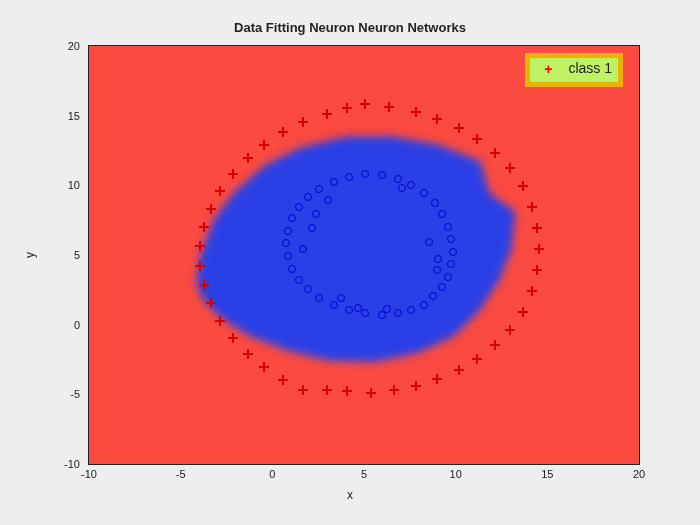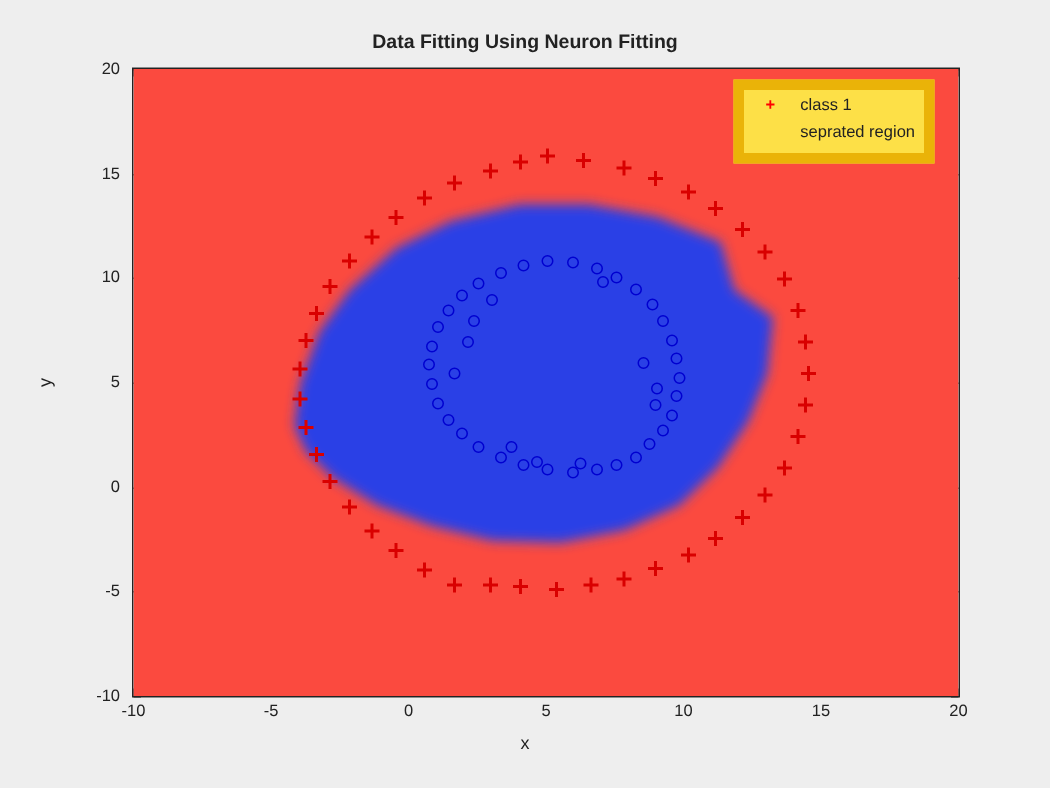--- a/index.html
+++ b/index.html
@@ -96,24 +96,24 @@
     left: 30px;
     top: 255px;
     transform: translate(-50%, -50%) rotate(-90deg);
     font-size: 12px;
   }
   
   #legend {
     position: absolute;
     right: 16px;
     top: 7px;
-    background: #fde047;
-    border: 7px solid #eab308;
+    background: #bef264;
+    border: 5px solid #eab308;
     padding: 2px 6px 4px 6px;
-    font-size: 11px;
+    font-size: 14px;
     z-index: 50;
     line-height: 16px;
   }
   .legend-row { white-space: nowrap; height: 18px; }
   .legend-sym {
     display: inline-block;
     width: 24px;
     text-align: center;
     margin-right: 8px;
     vertical-align: middle;
@@ -159,41 +159,38 @@
     z-index: 10;
     box-sizing: border-box;
     pointer-events: none;
   }
 </style>
 </head>
 <body>
 
 <div id="figure">
 
-  <div id="title">Data Fitting Using Neuron Fitting</div>
+  <div id="title">Data Fitting Neuron Neuron Networks</div>
 
   <div id="ylabel">y</div>
 
   <div id="axes">
     <div id="red-region"></div>
     <svg id="blue-blob" width="550" height="418" viewBox="0 0 550 418" style="left:0;top:0;">
       <defs>
         <filter id="soft">
             <feGaussianBlur stdDeviation="4"></feGaussianBlur>
           </filter>
       </defs>
       <path id="blob-path" fill="#2a3fe6" filter="url(#soft)" d="M 107.3 237.9 L 111.0 210.0 L 123.8 175.2 L 144.0 147.3 L 175.2 119.4 L 211.8 101.3 L 257.7 90.2 L 303.5 90.2 L 349.3 98.5 L 391.5 115.3 L 400.7 147.3 L 426.3 165.4 L 422.7 203.0 L 409.8 235.1 L 389.7 265.7 L 364.0 290.8 L 327.3 307.5 L 285.2 315.9 L 239.3 314.5 L 199.0 304.7 L 162.3 290.8 L 133.0 272.7 L 114.7 254.6 Z"></path>
     </svg>
 
     <div id="legend">
       <div class="legend-row">
         <span class="legend-sym" style="color:#f00;font-weight:bold;">+</span><span>class 1</span>
-      </div>
-      <div class="legend-row">
-        <span class="legend-sym">&nbsp;</span><span>seprated region</span>
       </div>
     </div>
   <div class="cross" style="left: 276px; top: 58.1267px;"></div>
       <div class="cross" style="left: 299.833px; top: 60.9133px;"></div>
       <div class="cross" style="left: 257.667px; top: 62.3067px;"></div>
       <div class="cross" style="left: 237.5px; top: 67.88px;"></div>
       <div class="cross" style="left: 327.333px; top: 66.4867px;"></div>
       <div class="cross" style="left: 213.667px; top: 76.24px;"></div>
       <div class="cross" style="left: 347.5px; top: 73.4533px;"></div>
       <div class="cross" style="left: 193.5px; top: 85.9933px;"></div>

